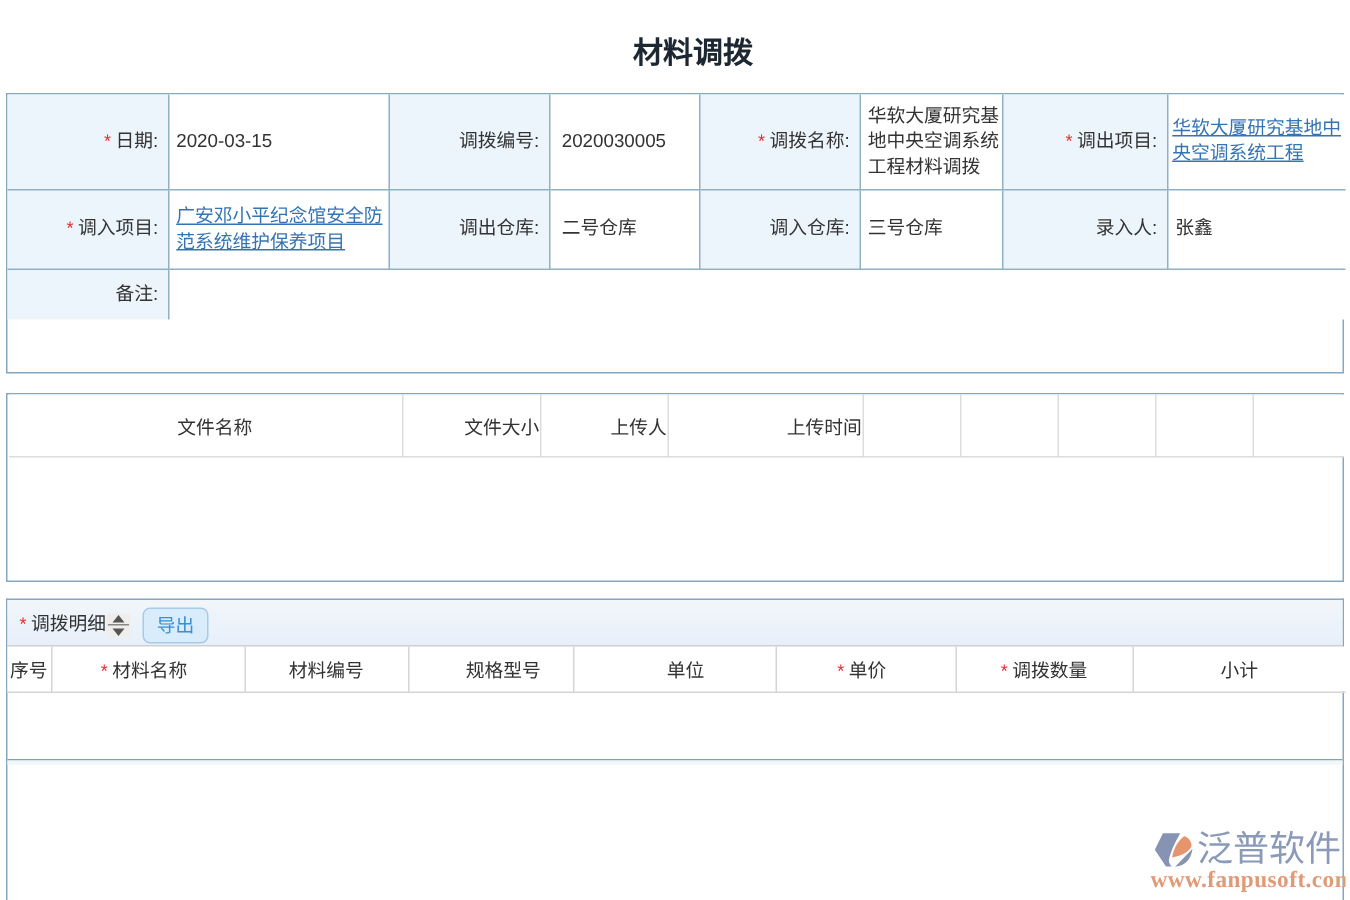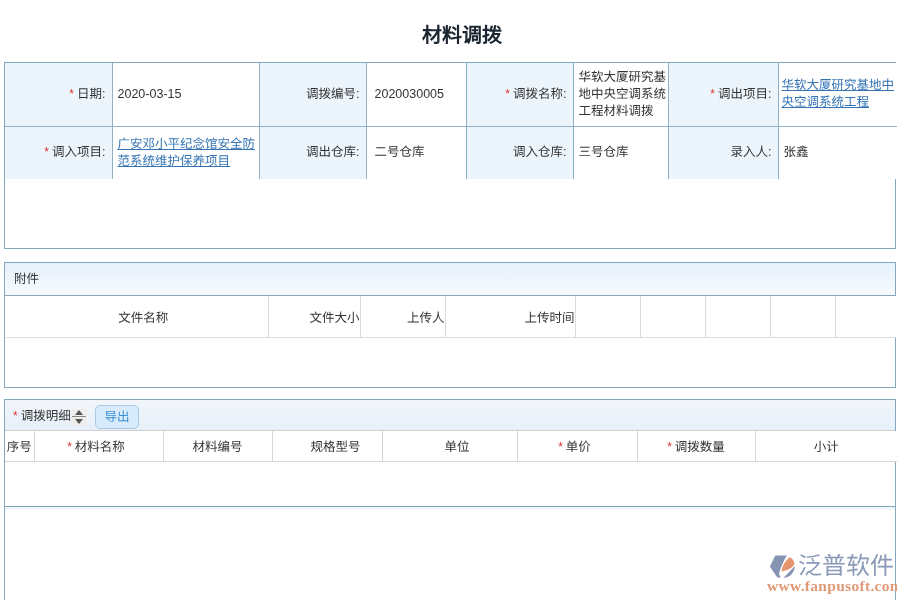--- a/index.html
+++ b/index.html
@@ -86,26 +86,29 @@
       <tr style="height:53px">
         <td class="lb"><span class="req">*</span>调入项目:</td>
         <td class="vl"><a class="lk"><span class="nw">广安邓小平纪念馆安全防</span><span class="nw">范系统维护保养项目</span></a></td>
         <td class="lb">调出仓库:</td>
         <td class="vl" style="padding-left:8px;">二号仓库</td>
         <td class="lb">调入仓库:</td>
         <td class="vl">三号仓库</td>
         <td class="lb">录入人:</td>
         <td class="vl">张鑫</td>
       </tr>
+      <tr style="height:34px">
+        <td class="lb">备注:</td>
+        <td class="vl" colspan="7"></td>
+      </tr>
     </tbody>
     </table>
   </div>
 
   <div class="sec" style="top:262px; height:126px;">
-    <div class="band" style="height:33px;line-height:32px;">附件</div>
     <table class="att">
       <colgroup>
         <col style="width:262px">
         <col style="width:92px">
         <col style="width:85px">
         <col style="width:130px">
         <col style="width:65px">
         <col style="width:65px">
         <col style="width:65px">
         <col style="width:65px">

